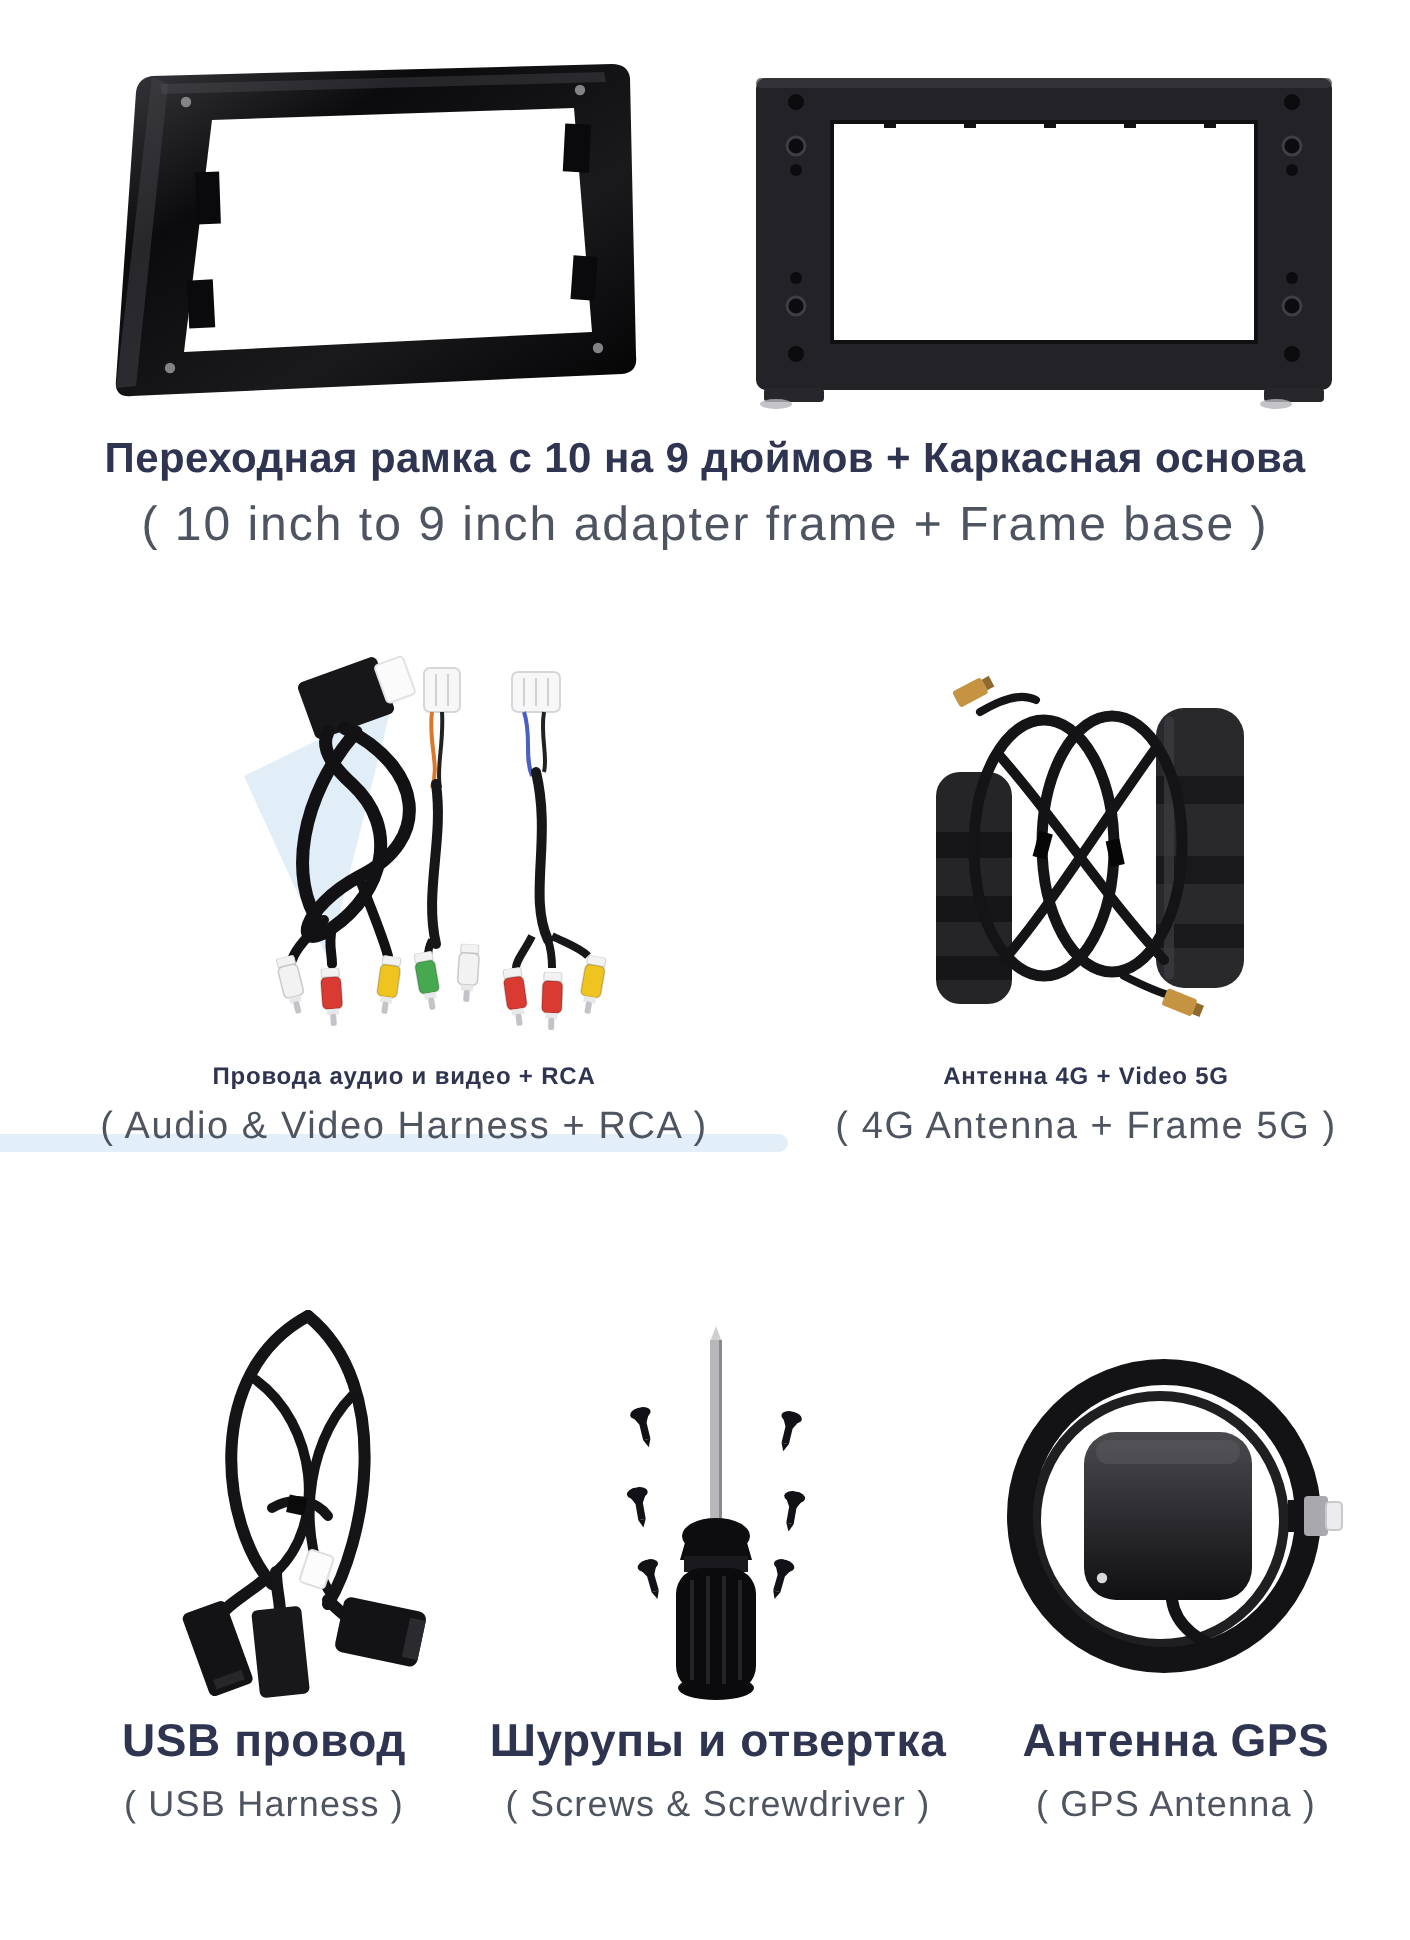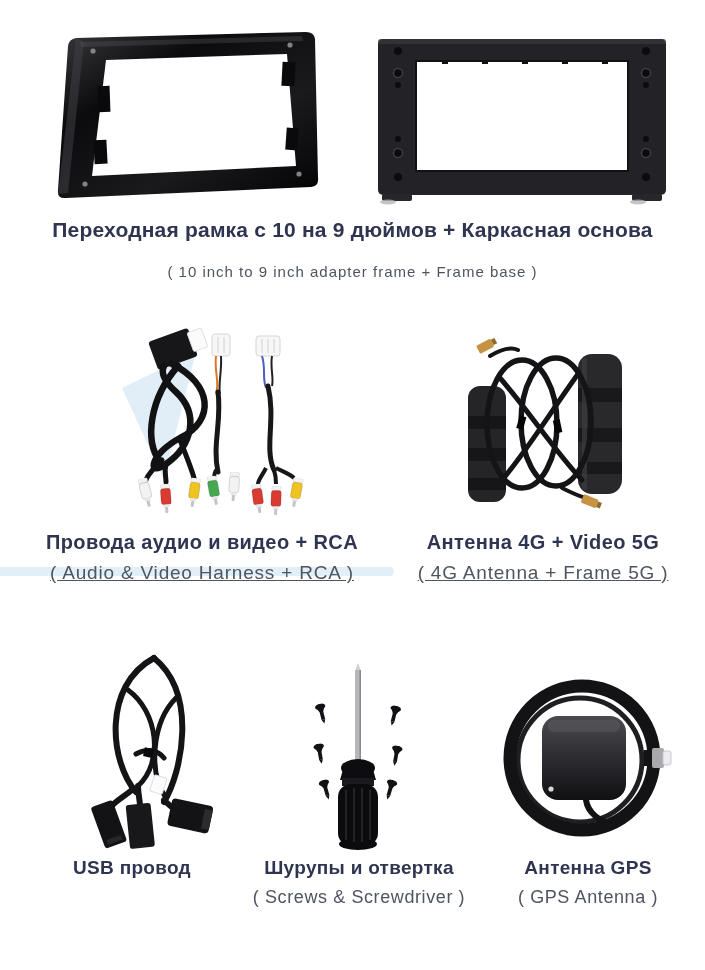--- a/index.html
+++ b/index.html
@@ -10,26 +10,26 @@
     overflow:hidden;
     border-radius:20px;
   }
   .img{position:absolute;}
   .img svg{display:block;width:100%;height:100%;}
   .cap{position:absolute;text-align:center;z-index:2;}
   .cap .ru{font-weight:700;color:var(--heading,#2f3550);}
   .cap .en{font-weight:400;color:var(--subheading,#4e5460);}
   .cap-main{top:218px;left:0;width:705px;}
   .cap-main .ru{font-size:21px;letter-spacing:.2px;}
-  .cap-main .en{font-size:15px;letter-spacing:1px;margin-top:21px;}
-  .cap-mid .ru{font-size:20px;letter-spacing:.4px;}
-  .cap-mid .en{font-size:19px;letter-spacing:.8px;margin-top:8px;text-decoration:underline;}
+  .cap-main .en{font-size:24px;letter-spacing:1px;margin-top:7px;}
+  .cap-mid .ru{font-size:12px;letter-spacing:.4px;}
+  .cap-mid .en{font-size:19px;letter-spacing:.8px;margin-top:8px;}
   .cap-harness{top:531px;left:18px;width:368px;}
   .cap-4g{top:531px;left:398px;width:290px;}
-  .cap-bot .ru{font-size:19px;letter-spacing:.3px;}
+  .cap-bot .ru{font-size:23px;letter-spacing:.3px;}
   .cap-bot .en{font-size:18px;letter-spacing:.6px;margin-top:8px;}
   .cap-usb{top:857px;left:8px;width:248px;}
   .cap-screws{top:857px;left:238px;width:242px;}
   .cap-gps{top:857px;left:478px;width:220px;}
   .wm-line{
     position:absolute;left:0;top:567px;width:394px;height:9px;z-index:1;
     background:var(--watermark,#ddecf7);border-radius:0 5px 5px 0;opacity:.85;
   }
   .fig-adapter{left:44px;top:26px;width:288px;height:184px;}
   .fig-base{left:372px;top:33px;width:300px;height:176px;}
@@ -304,20 +304,21 @@
         <rect x="54" y="54" width="84" height="84" rx="16" fill="url(#gpsg)"></rect>
         <rect x="60" y="58" width="72" height="12" rx="6" fill="#5d5d63" opacity=".45"></rect>
         <circle cx="63" cy="127" r="2.6" fill="#d9d9dc"></circle>
       </g>
       <path d="M98 138 C 100 152 112 158 124 164" stroke="#131316" stroke-width="6" fill="none" stroke-linecap="round"></path>
     </svg>
   </figure>
 
   <div class="cap cap-bot cap-usb">
     <div class="ru">USB провод</div>
+    <div class="en">( USB Harness )</div>
   </div>
   <div class="cap cap-bot cap-screws">
     <div class="ru">Шурупы и отвертка</div>
     <div class="en">( Screws &amp; Screwdriver )</div>
   </div>
   <div class="cap cap-bot cap-gps">
     <div class="ru">Антенна GPS</div>
     <div class="en">( GPS Antenna )</div>
   </div>
 

